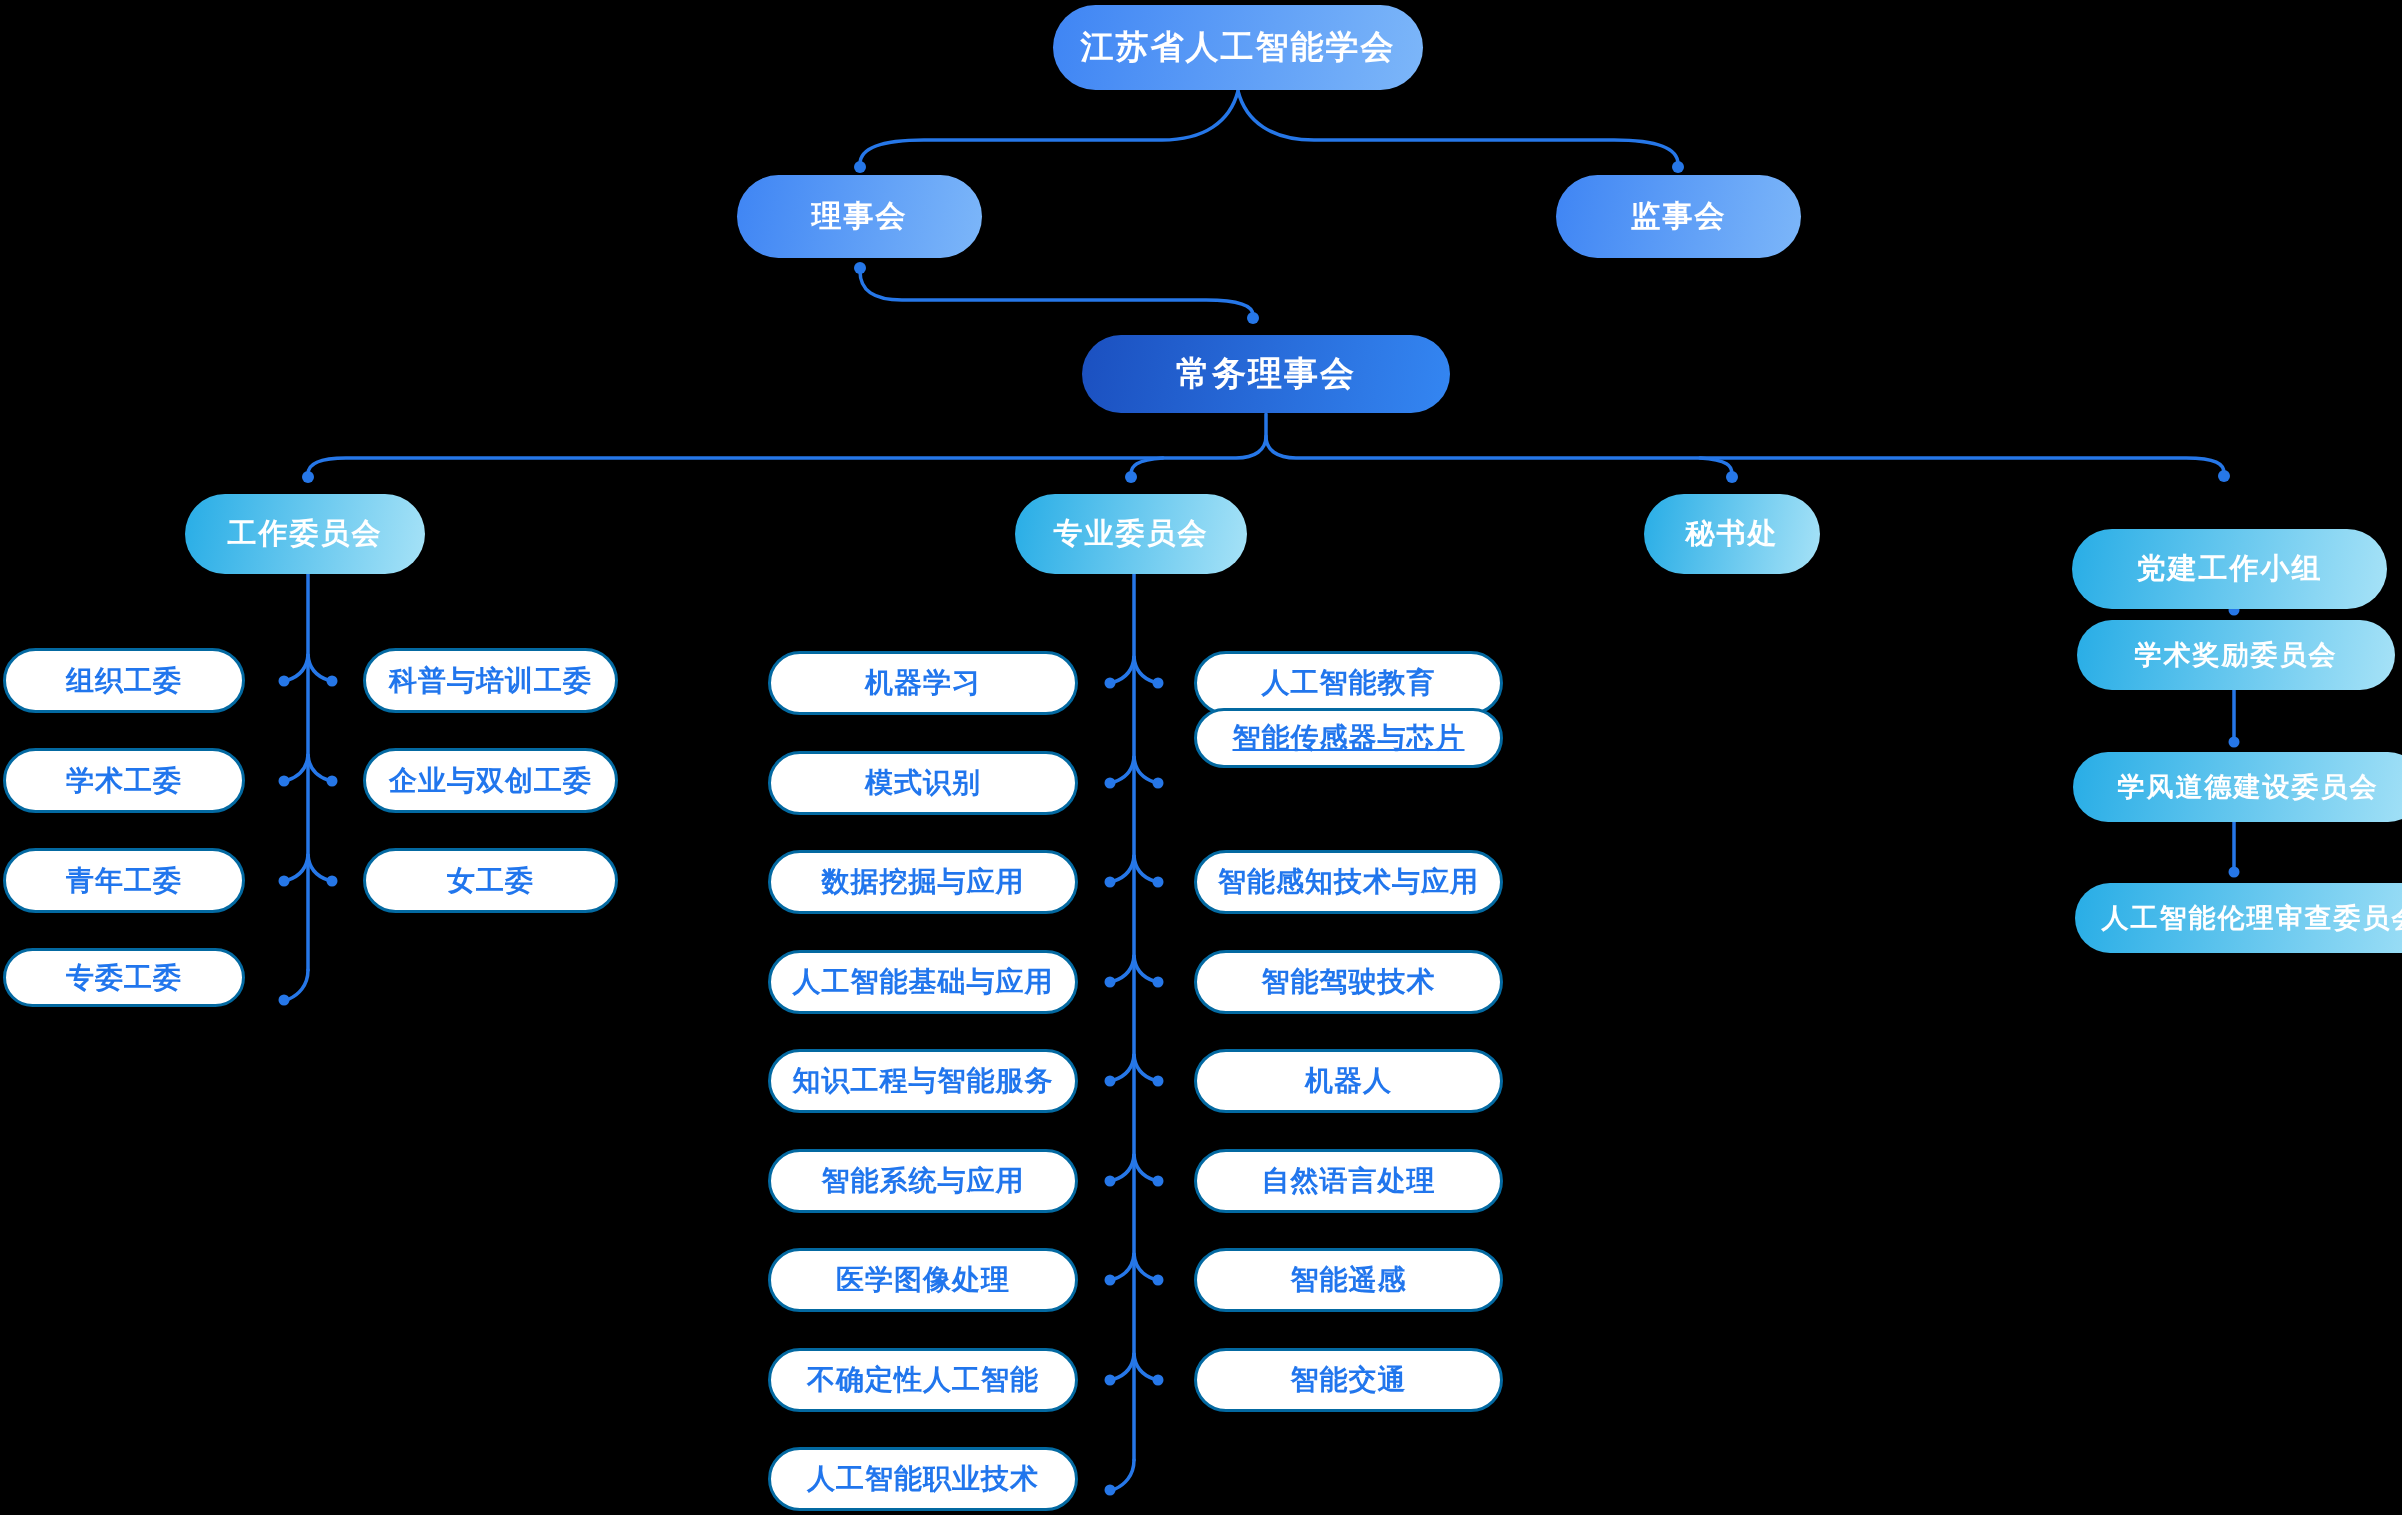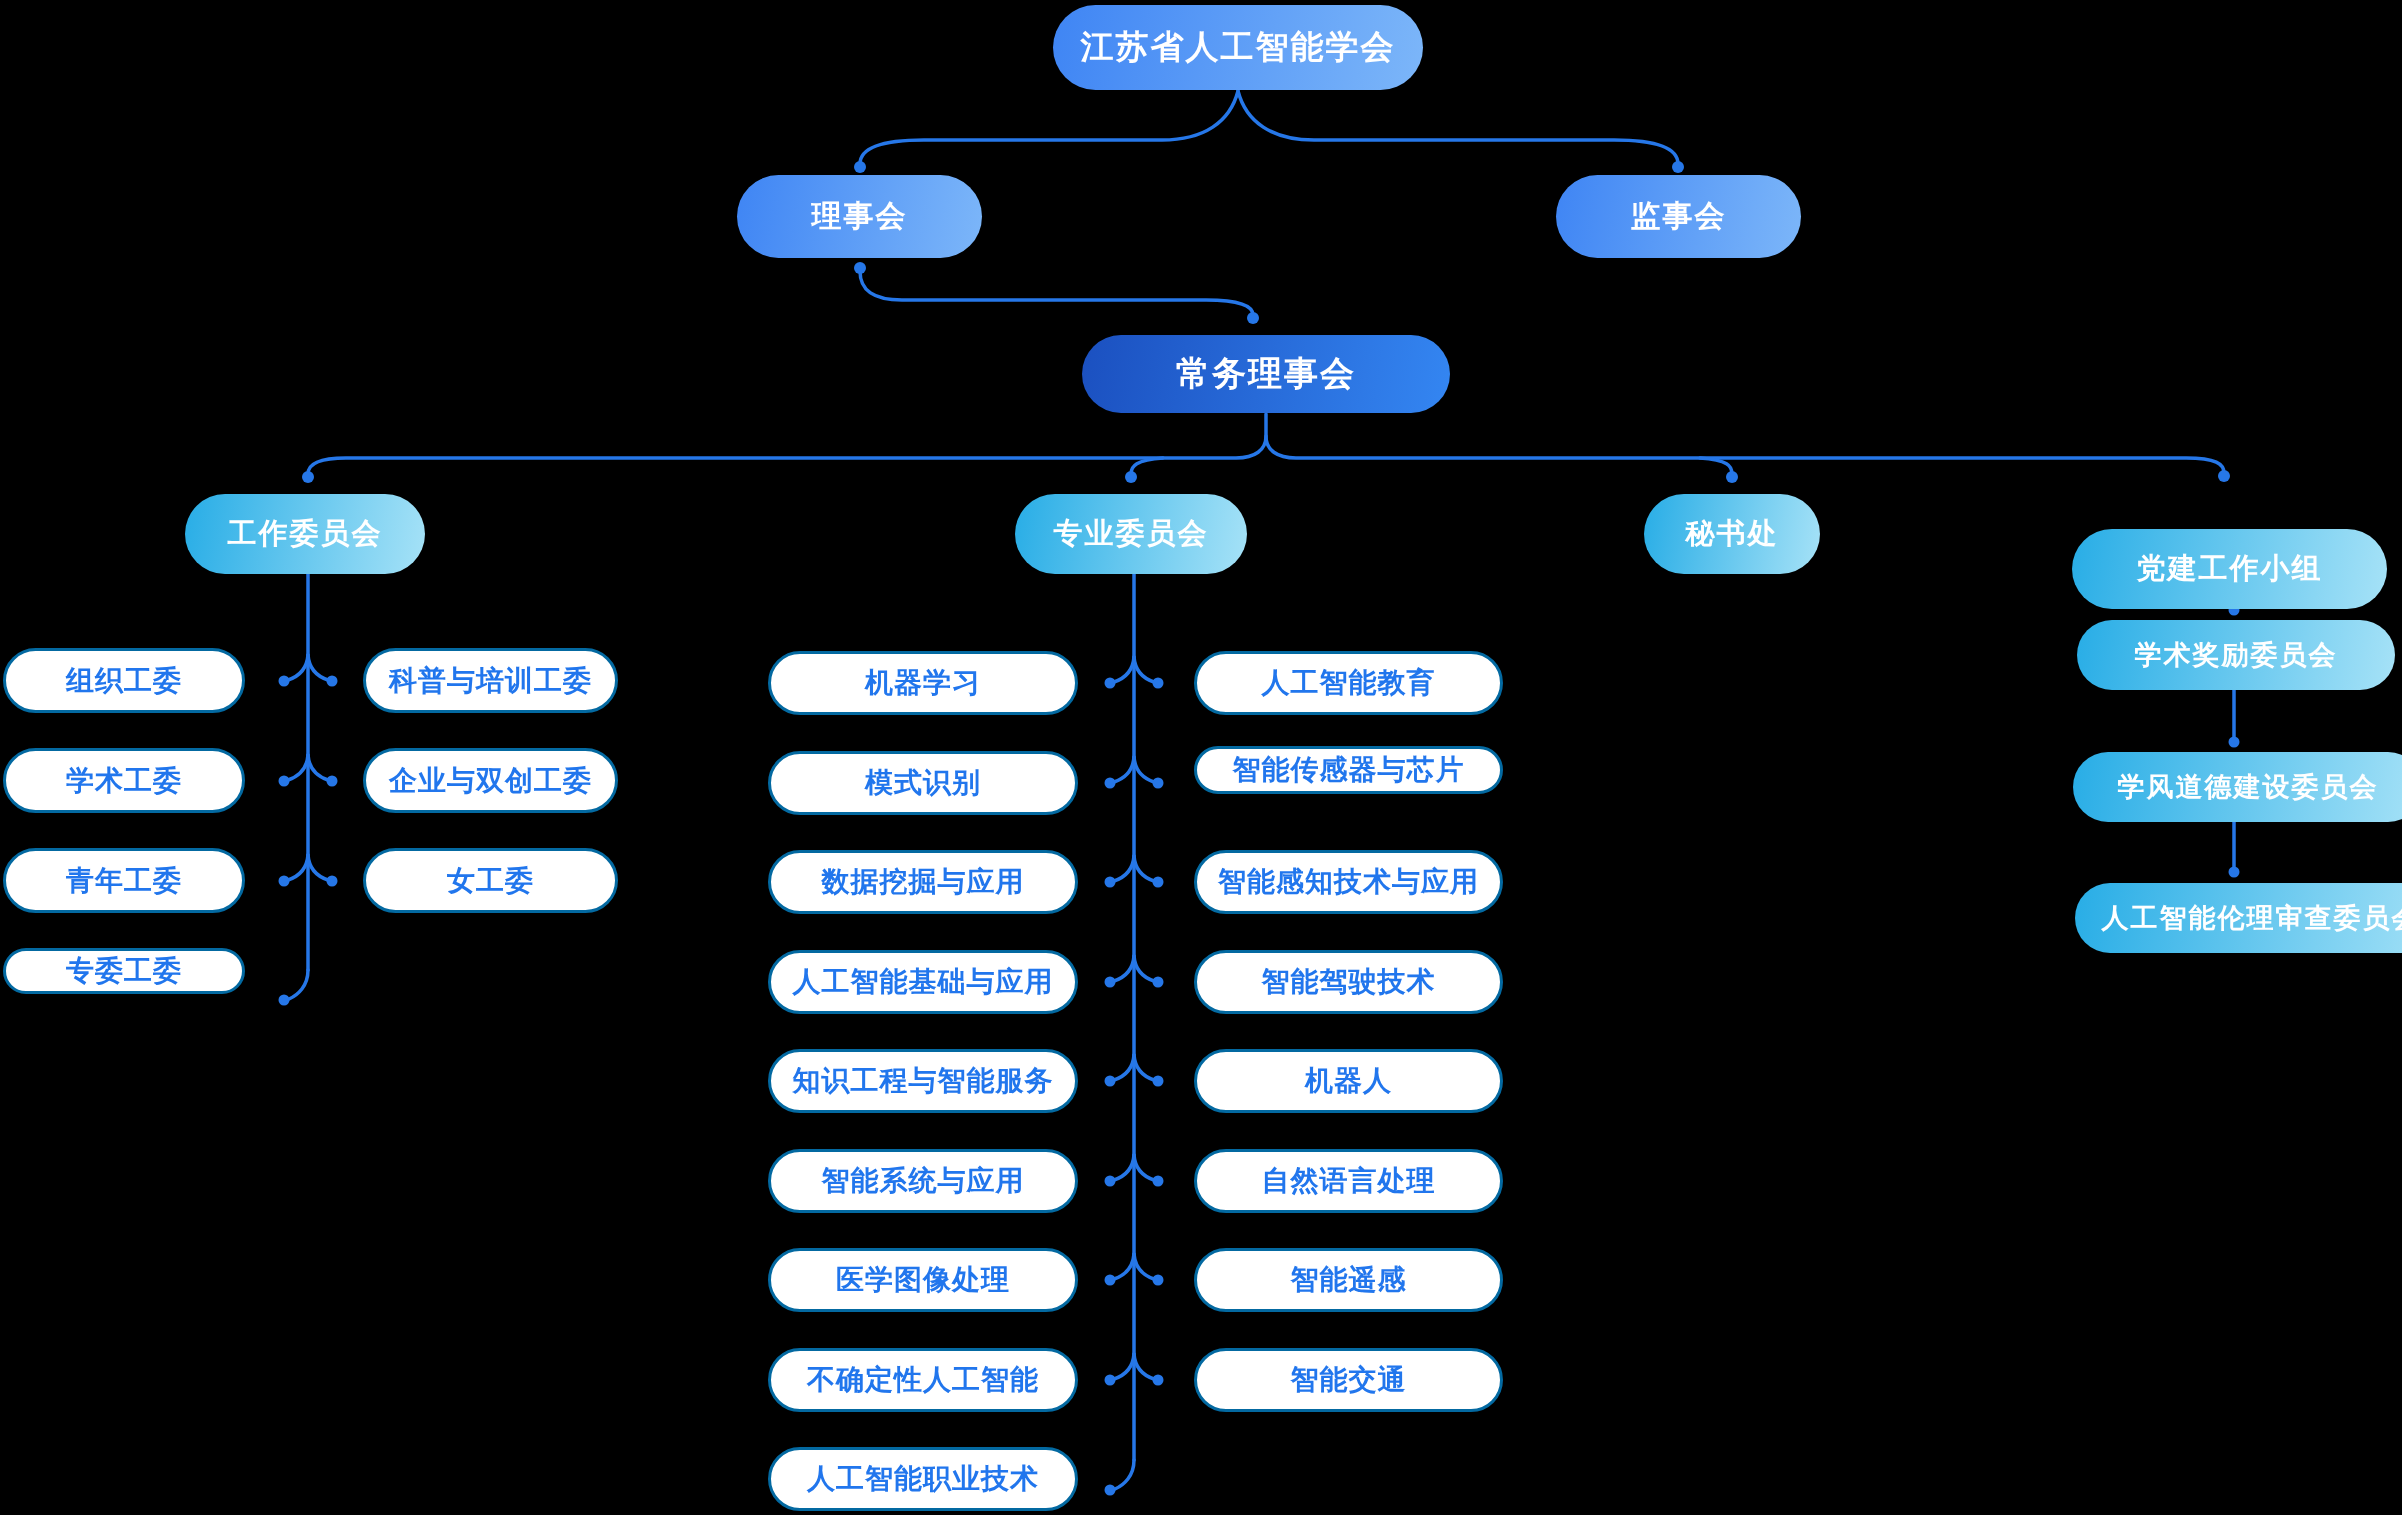--- a/index.html
+++ b/index.html
@@ -117,38 +117,38 @@
   <div class="node grad-dark t-exec" style="left:1082px;top:335px;width:368px;height:78px;">常务理事会</div>
 
   <div class="node grad-cyan t-l3" style="left:185px;top:494px;width:240px;height:80px;">工作委员会</div>
   <div class="node grad-cyan t-l3" style="left:1015px;top:494px;width:232px;height:80px;">专业委员会</div>
   <div class="node grad-cyan t-l3" style="left:1644px;top:494px;width:176px;height:80px;">秘书处</div>
   <div class="node grad-cyan t-l3" style="left:2072px;top:494px;width:315px;height:80px;margin-top:35px;">党建工作小组</div>
 
   <div class="node white-pill t-child" style="left:3px;top:648px;width:242px;height:65px;">组织工委</div>
   <div class="node white-pill t-child" style="left:3px;top:748px;width:242px;height:65px;">学术工委</div>
   <div class="node white-pill t-child" style="left:3px;top:848px;width:242px;height:65px;">青年工委</div>
-  <div class="node white-pill t-child" style="left:3px;top:948px;width:242px;height:46px;">专委工委</div>
+  <div class="node white-pill t-child" style="left:3px;top:948px;width:242px;height:59px;">专委工委</div>
 
   <div class="node white-pill t-child" style="left:363px;top:648px;width:255px;height:65px;">科普与培训工委</div>
   <div class="node white-pill t-child" style="left:363px;top:748px;width:255px;height:65px;">企业与双创工委</div>
   <div class="node white-pill t-child" style="left:363px;top:848px;width:255px;height:65px;">女工委</div>
 
   <div class="node white-pill t-child" style="left:768px;top:651px;width:310px;height:64px;">机器学习</div>
   <div class="node white-pill t-child" style="left:768px;top:751px;width:310px;height:64px;">模式识别</div>
   <div class="node white-pill t-child" style="left:768px;top:850px;width:310px;height:64px;">数据挖掘与应用</div>
   <div class="node white-pill t-child" style="left:768px;top:950px;width:310px;height:64px;">人工智能基础与应用</div>
   <div class="node white-pill t-child" style="left:768px;top:1049px;width:310px;height:64px;">知识工程与智能服务</div>
   <div class="node white-pill t-child" style="left:768px;top:1149px;width:310px;height:64px;">智能系统与应用</div>
   <div class="node white-pill t-child" style="left:768px;top:1248px;width:310px;height:64px;">医学图像处理</div>
   <div class="node white-pill t-child" style="left:768px;top:1348px;width:310px;height:64px;">不确定性人工智能</div>
   <div class="node white-pill t-child" style="left:768px;top:1447px;width:310px;height:64px;">人工智能职业技术</div>
 
   <div class="node white-pill t-child" style="left:1194px;top:651px;width:309px;height:64px;">人工智能教育</div>
-  <div class="node white-pill t-child" style="left:1194px;top:746px;width:309px;height:48px;">智能传感器与芯片</div>
+  <div class="node white-pill t-child" style="left:1194px;top:708px;width:309px;height:60px;text-decoration:underline;">智能传感器与芯片</div>
   <div class="node white-pill t-child" style="left:1194px;top:850px;width:309px;height:64px;">智能感知技术与应用</div>
   <div class="node white-pill t-child" style="left:1194px;top:950px;width:309px;height:64px;">智能驾驶技术</div>
   <div class="node white-pill t-child" style="left:1194px;top:1049px;width:309px;height:64px;">机器人</div>
   <div class="node white-pill t-child" style="left:1194px;top:1149px;width:309px;height:64px;">自然语言处理</div>
   <div class="node white-pill t-child" style="left:1194px;top:1248px;width:309px;height:64px;">智能遥感</div>
   <div class="node white-pill t-child" style="left:1194px;top:1348px;width:309px;height:64px;">智能交通</div>
 
   <div class="node grad-cyan t-party" style="left:2077px;top:620px;width:318px;height:70px;">学术奖励委员会</div>
   <div class="node grad-cyan t-party" style="left:2073px;top:752px;width:350px;height:70px;">学风道德建设委员会</div>
   <div class="node grad-cyan t-party" style="left:2075px;top:883px;width:372px;height:70px;">人工智能伦理审查委员会</div>

